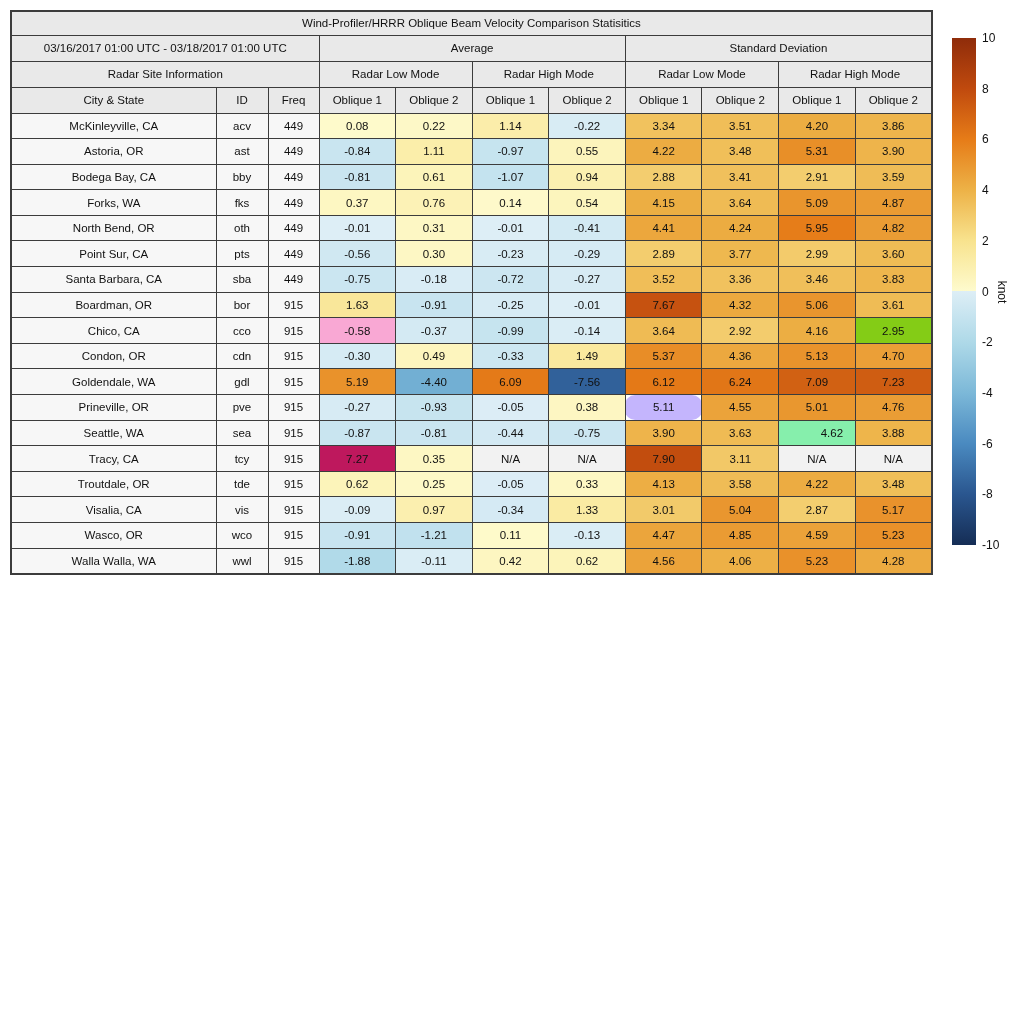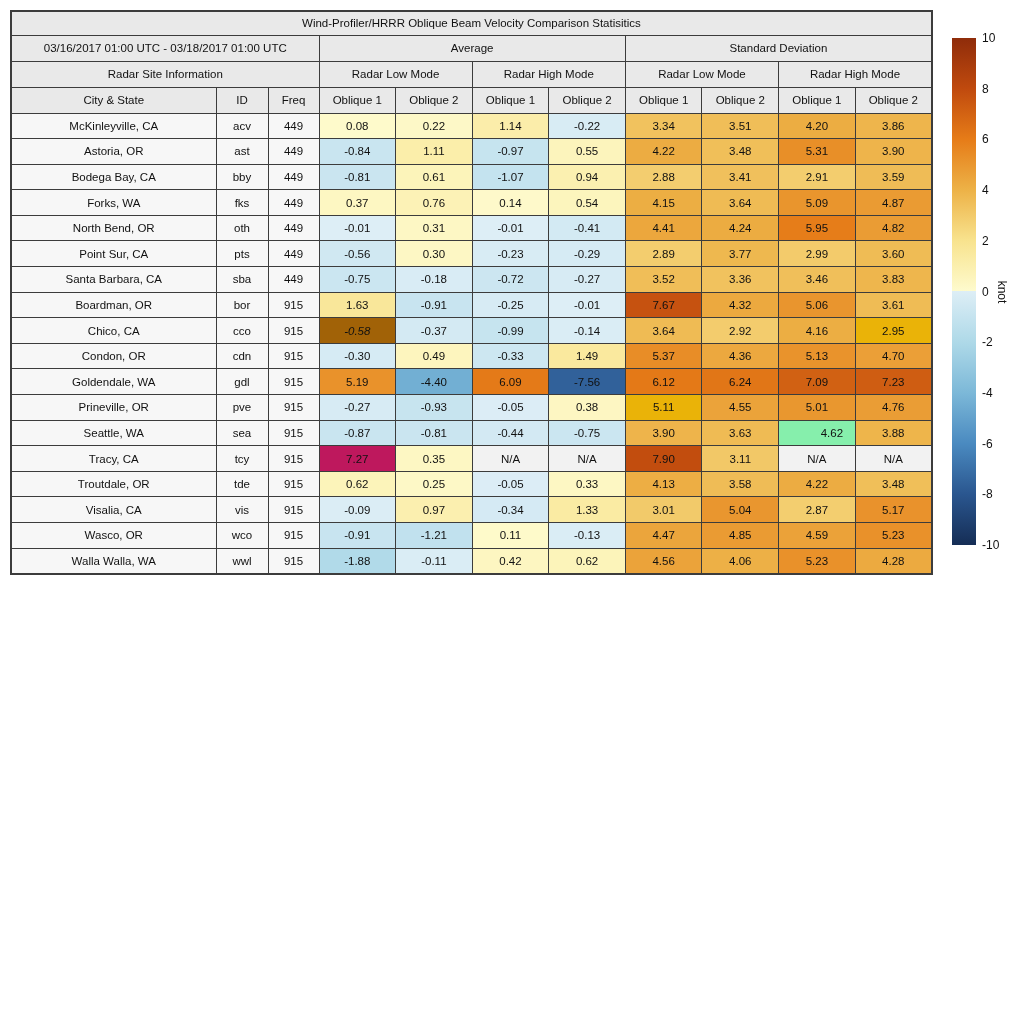--- a/index.html
+++ b/index.html
@@ -207,28 +207,28 @@
           <td style="background: rgb(221, 238, 246);">-0.01</td>
           <td style="background: rgb(198, 82, 16);">7.67</td>
           <td style="background: rgb(236, 169, 63);">4.32</td>
           <td style="background: rgb(233, 149, 46);">5.06</td>
           <td style="background: rgb(239, 188, 85);">3.61</td>
         </tr>
         <tr class="data-row">
           <td class="label-cell">Chico, CA</td>
           <td class="label-cell">cco</td>
           <td class="label-cell">915</td>
-          <td style="background: #a16207; font-style: italic;">-0.58</td>
+          <td style="background: #f9a8d4;">-0.58</td>
           <td style="background: rgb(212, 234, 243);">-0.37</td>
           <td style="background: rgb(198, 228, 239);">-0.99</td>
           <td style="background: rgb(218, 237, 245);">-0.14</td>
           <td style="background: rgb(239, 187, 84);">3.64</td>
           <td style="background: rgb(243, 204, 109);">2.92</td>
           <td style="background: rgb(236, 174, 67);">4.16</td>
-          <td style="background: #eab308; margin-top: 47px;">2.95</td>
+          <td style="background: #84cc16; margin-top: 47px;">2.95</td>
         </tr>
         <tr class="data-row">
           <td class="label-cell">Condon, OR</td>
           <td class="label-cell">cdn</td>
           <td class="label-cell">915</td>
           <td style="background: rgb(214, 235, 244);">-0.30</td>
           <td style="background: rgb(253, 245, 190);">0.49</td>
           <td style="background: rgb(205, 231, 241);">-0.33</td>
           <td style="background: rgb(250, 233, 158);">1.49</td>
           <td style="background: rgb(232, 141, 39);">5.37</td>
@@ -250,21 +250,21 @@
           <td style="background: rgb(207, 93, 18);">7.23</td>
         </tr>
         <tr class="data-row">
           <td class="label-cell">Prineville, OR</td>
           <td class="label-cell">pve</td>
           <td class="label-cell">915</td>
           <td style="background: rgb(215, 235, 244);">-0.27</td>
           <td style="background: rgb(199, 228, 239);">-0.93</td>
           <td style="background: rgb(220, 237, 246);">-0.05</td>
           <td style="background: rgb(253, 246, 194);">0.38</td>
-          <td style="background: #eab308;">5.11</td>
+          <td style="background: #c4b5fd; border-radius: 10px;">5.11</td>
           <td style="background: rgb(235, 163, 58);">4.55</td>
           <td style="background: rgb(233, 151, 47);">5.01</td>
           <td style="background: rgb(234, 157, 53);">4.76</td>
         </tr>
         <tr class="data-row">
           <td class="label-cell">Seattle, WA</td>
           <td class="label-cell">sea</td>
           <td class="label-cell">915</td>
           <td style="background: rgb(201, 229, 240);">-0.87</td>
           <td style="background: rgb(202, 229, 240);">-0.81</td>

